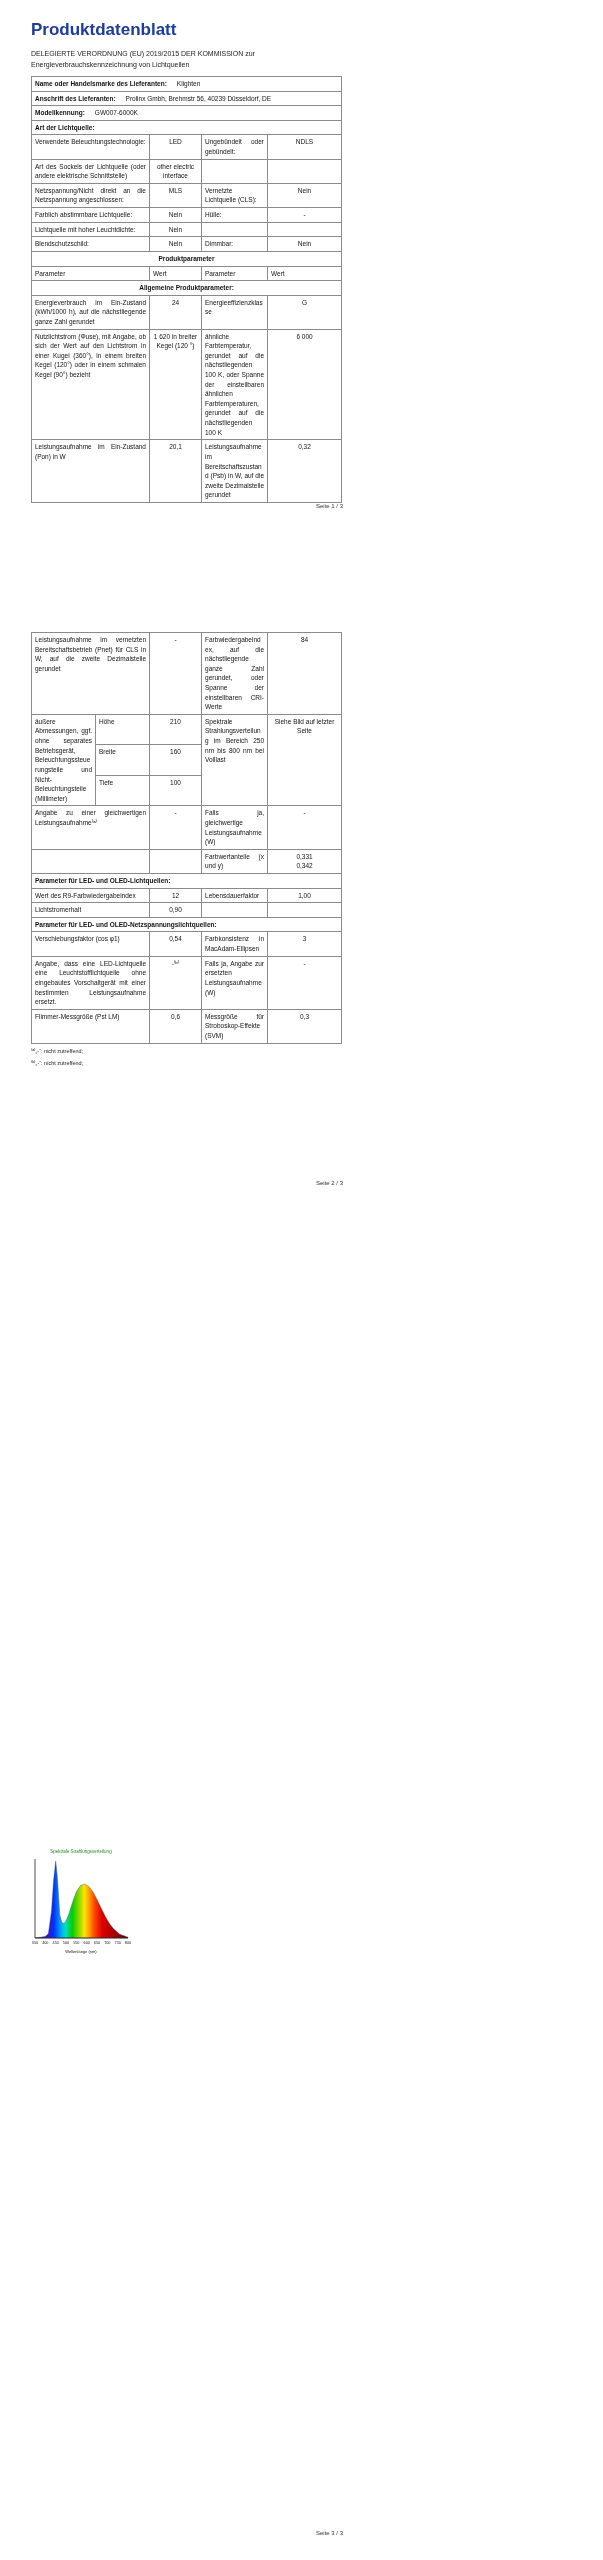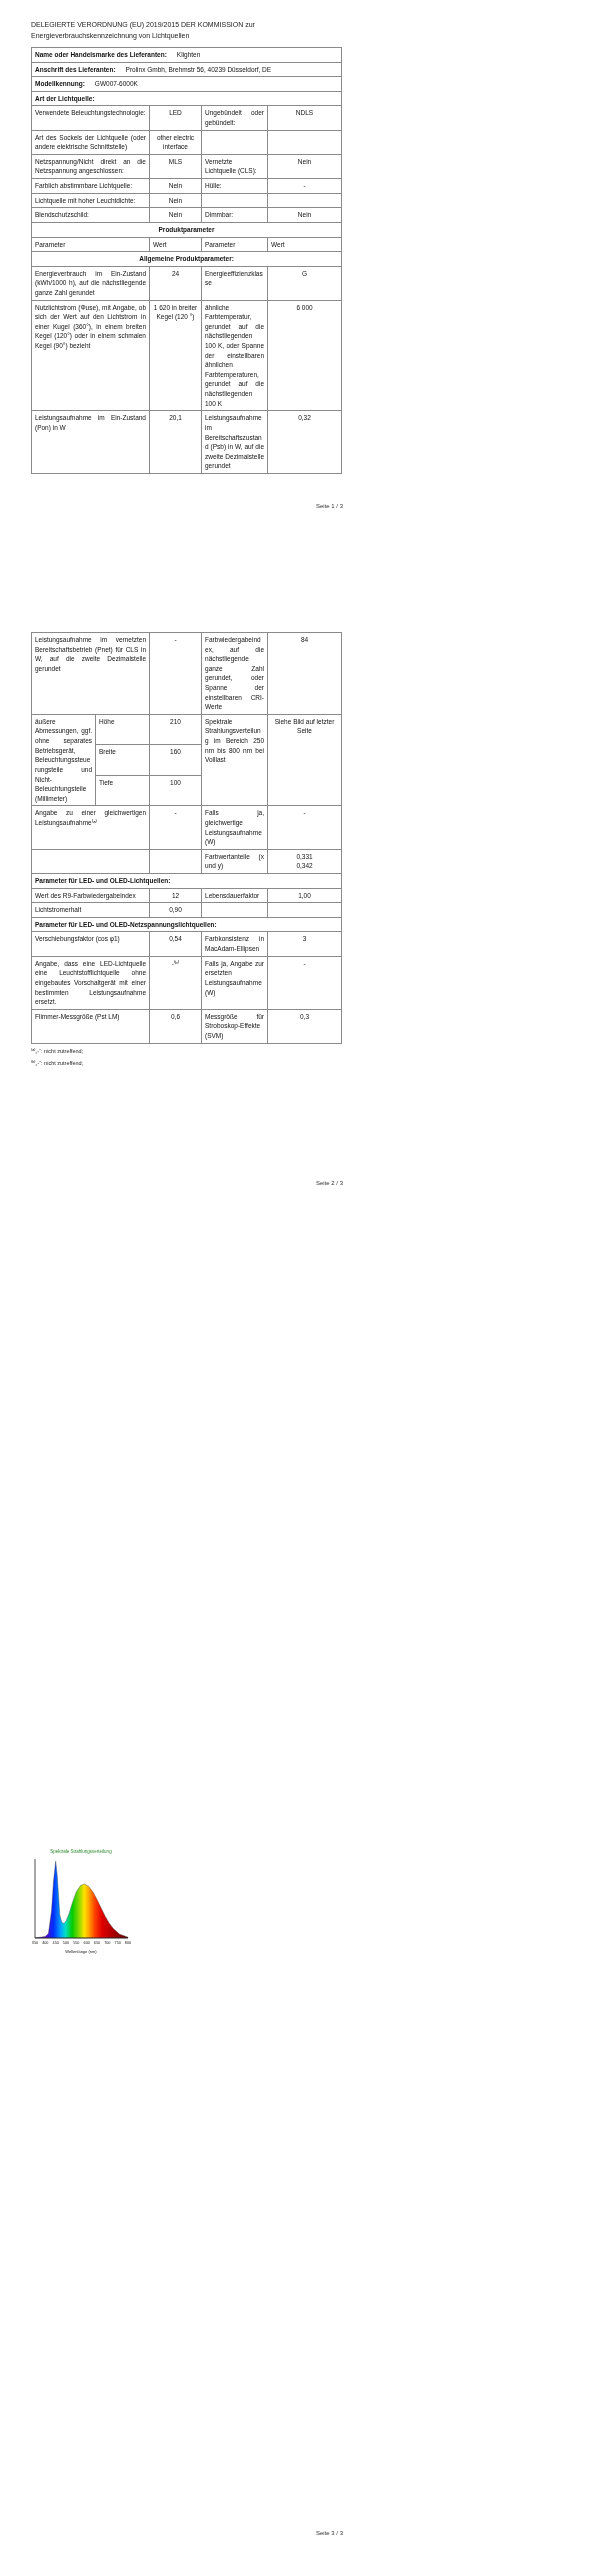--- a/index.html
+++ b/index.html
@@ -38,20 +38,21 @@
 
   .chart-title { font-size:4.5px; fill:#2e8b2e; }
   .axis { stroke:#222; stroke-width:0.8; }
   .ticks text { font-size:3.8px; fill:#222; }
   .xlabel { font-size:4px; fill:#222; }
 </style>
 </head>
 <body>
 
 <div class="block p1">
+  <div class="title" style="color: rgb(30, 60, 153);">Produktdatenblatt</div>
   <div class="intro">DELEGIERTE VERORDNUNG (EU) 2019/2015 DER KOMMISSION zur Energieverbrauchskennzeichnung von Lichtquellen</div>
 
   <table class="grid">
     <colgroup>
         <col style="width:118px">
         <col style="width:52px">
         <col style="width:66px">
         <col style="width:74px">
       </colgroup>
     <tbody>

